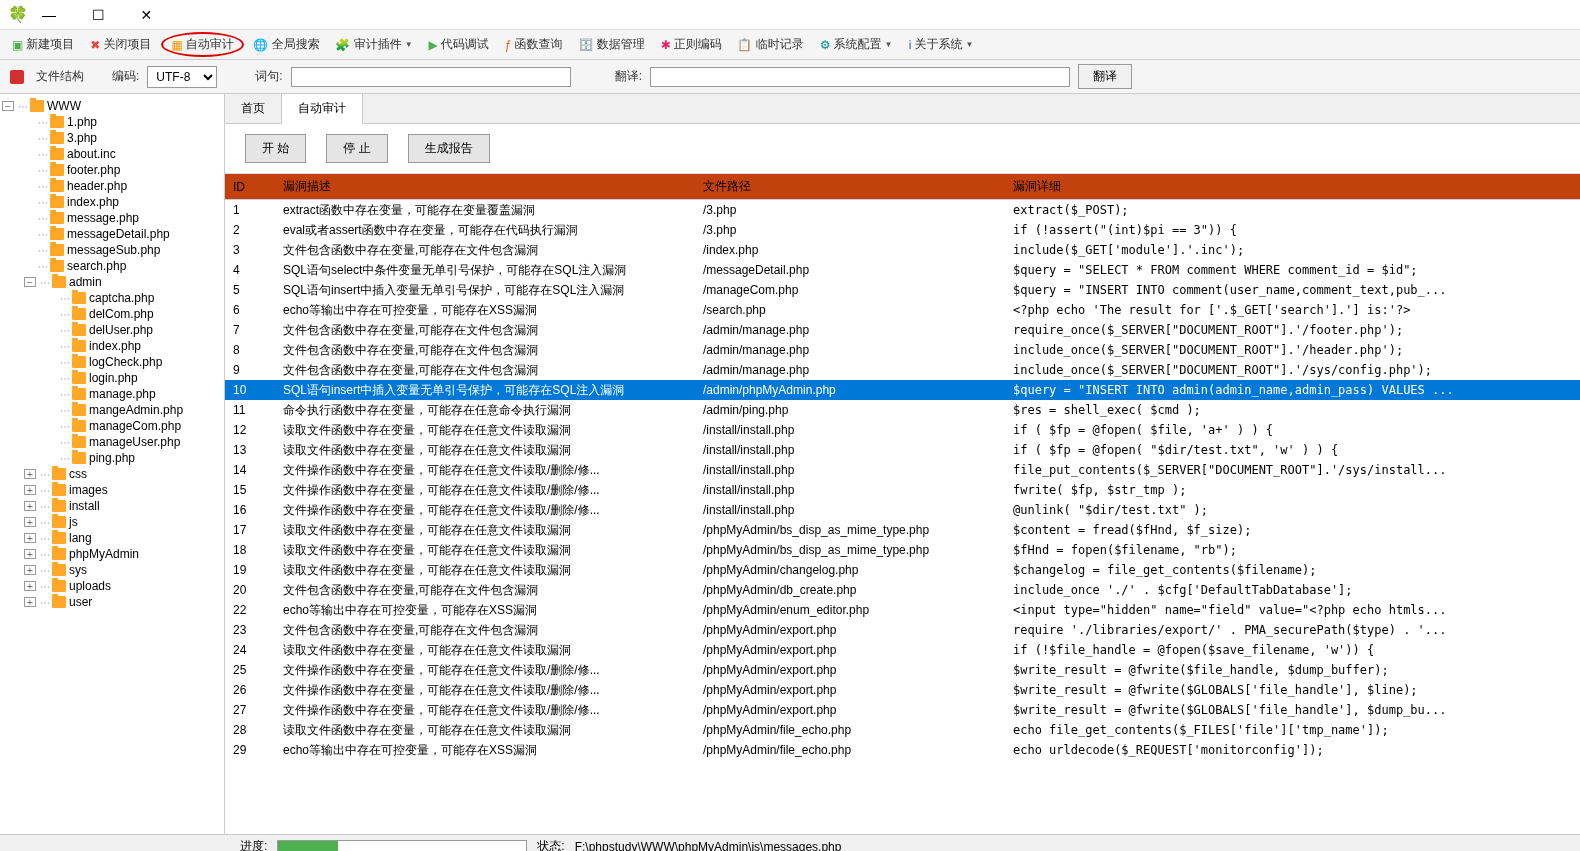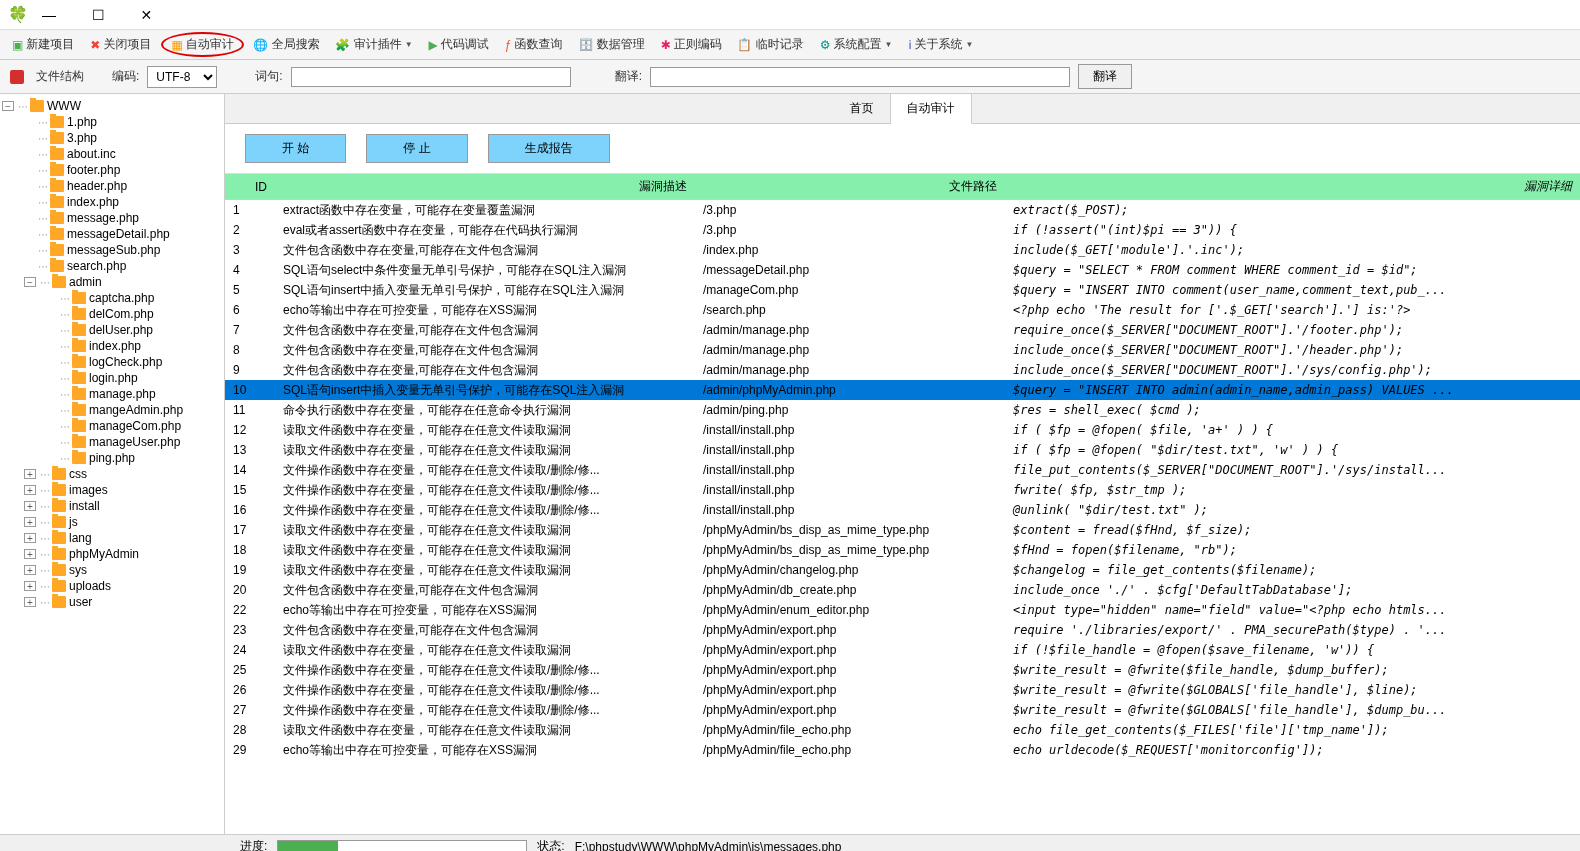--- a/index.html
+++ b/index.html
@@ -22,34 +22,34 @@
 .searchbar button { padding: 3px 14px; border: 1px solid #999; background: #f0f0f0; cursor: pointer; font-size: 12px; }
 .main { display: flex; height: 740px; }
 .tree-panel { width: 225px; background: #fff; border-right: 1px solid #ccc; overflow-y: auto; padding: 4px 2px; }
 .tree-node { display: flex; align-items: center; padding: 1px 0; font-size: 12px; color: #000; cursor: pointer; white-space: nowrap; }
 .tree-toggle { width: 12px; text-align: center; font-size: 10px; color: #666; cursor: pointer; border: 1px solid #999; line-height: 10px; height: 10px; margin-right: 2px; }
 .tree-dots { color: #999; margin: 0 2px; font-size: 10px; }
 .folder-icon { width: 14px; height: 12px; background: #FFA726; border-radius: 1px; display: inline-block; margin-right: 3px; position: relative; }
 .folder-icon::before { content: ""; position: absolute; top: -2px; left: 0; width: 6px; height: 2px; background: #FFA726; }
 .red-icon { width: 14px; height: 14px; background: #d32f2f; border-radius: 2px; display: inline-block; margin-right: 4px; }
 .content-panel { flex: 1; background: #fff; display: flex; flex-direction: column; }
-.tabs { display: flex; background: #f0f0f0; border-bottom: 1px solid #ccc; justify-content: center; }
+.tabs { display: flex; background: #f0f0f0; border-bottom: 1px solid #ccc; }
 .tab { padding: 6px 16px; font-size: 12px; cursor: pointer; border-right: 1px solid #ccc; }
 .tab.active { background: #fff; border-bottom: 1px solid #fff; margin-bottom: -1px; }
 .action-row { padding: 10px 20px; display: flex; gap: 20px; }
-.action-row button { padding: 5px 36px; border: 1px solid #999; background: #7dd3fc; cursor: pointer; font-size: 12px; }
+.action-row button { padding: 5px 16px; border: 1px solid #999; background: #e5e5e5; cursor: pointer; font-size: 12px; }
 .table-wrap { flex: 1; overflow: auto; border-top: 1px solid #ddd; }
 table { border-collapse: collapse; width: 100%; table-layout: fixed; }
-th { text-align: right; padding: 4px 8px; font-size: 12px; font-weight: normal; border-bottom: 1px solid #ccc; background: #86efac; position: sticky; top: 0; }
+th { text-align: left; padding: 4px 8px; font-size: 12px; font-weight: normal; border-bottom: 1px solid #ccc; background: #c2410c; position: sticky; top: 0; }
 td { padding: 1px 8px; font-size: 12px; white-space: nowrap; overflow: hidden; text-overflow: ellipsis; color: #000; line-height: 1.5; }
-tr.selected td { background: #0078d7; color: #000000; }
+tr.selected td { background: #0078d7; color: #ffffff; }
 .col-id { width: 50px; }
 .col-desc { width: 420px; margin-left: 24px; }
 .col-path { width: 310px; }
-.col-detail { width: auto; font-family: Consolas, monospace; font-style: italic; }
+.col-detail { width: auto; font-family: Consolas, monospace; }
 .statusbar { height: 24px; background: #f0f0f0; border-top: 1px solid #ccc; display: flex; align-items: center; padding: 0 10px; font-size: 12px; gap: 10px; }
 .progress { width: 250px; height: 14px; border: 1px solid #999; background: #fff; position: relative; }
 .progress-fill { height: 100%; background: #4CAF50; width: 24%; }
 </style>
 </head>
 <body>
 
 <div class="titlebar">
   <span class="icon">🍀</span>
   <div class="win-controls">

